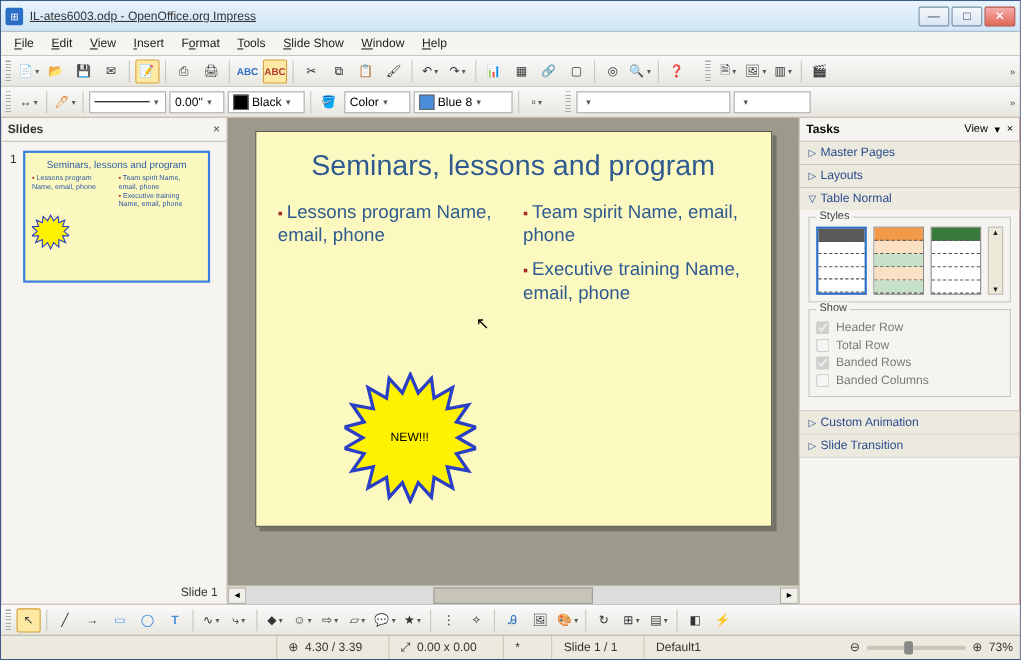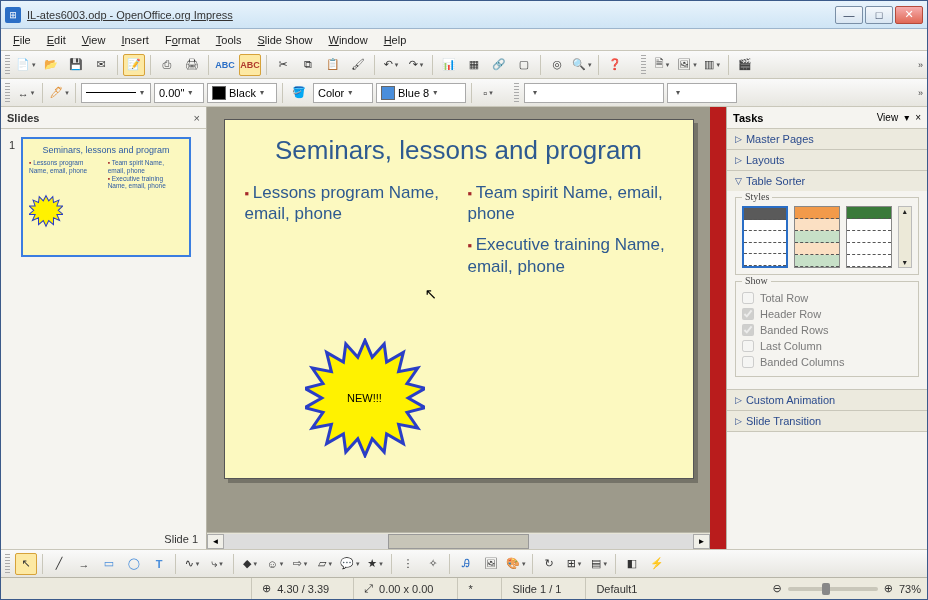--- a/index.html
+++ b/index.html
@@ -51,29 +51,29 @@
 .slide-cols ul{list-style:none;}
 .slide-cols li{margin-bottom:10px; line-height:1.25;}
 .slide-cols li::before{content:"▪ "; color:#a52a2a; font-size:13px;}
 .star { position:absolute; left:80px; bottom:20px; }
 .sun { width:120px; height:120px; display:flex; align-items:center; justify-content:center;}
 .cursor{position:absolute; left:200px; top:165px; font-size:15px; color:#000;}
 .hscroll{height:17px; background:#e7e5d8; border-top:1px solid #b7b5a8; display:flex; align-items:center;}
 .hscroll .btn{width:17px;height:15px;border:1px solid #aaa;background:#f0efe8;display:flex;align-items:center;justify-content:center;font-size:8px;}
 .hscroll .track{flex:1; background:#ddd; height:15px; position:relative;}
 .hscroll .thumb-s{position:absolute; left:35%; width:30%; height:100%; background:#c7c5b8; border:1px solid #999;}
-.tasks-panel { width:201px; background:#f5f4f0; border-left:1px solid #b7b5a8; display:flex; flex-direction:column;margin-left:16px;}
+.tasks-panel { width:201px; background:#f5f4f0; border-left:1px solid #b7b5a8; display:flex; flex-direction:column;}
 .tasks-header { height:22px; display:flex; align-items:center; justify-content:space-between; padding:0 6px; font-weight:bold; border-bottom:1px solid #c9c7ba;}
 .tasks-header .r{font-weight:normal;font-size:10px; display:flex; gap:6px; align-items:center;}
 .section { border-bottom:1px solid #c9c7ba; }
 .section-h { padding:4px 8px; background:#eceade; color:#2b4b8d; display:flex; align-items:center; gap:4px;}
 .section-h .arr{font-size:9px;}
 .section-body { padding:6px 8px; font-size:11px; color:#222;}
 .fieldset { border:1px solid #c9c7ba; padding:8px 6px 6px; margin-bottom:6px; position:relative;}
-.fieldset .legend{ position:absolute; top:-7px; left:6px; background:#f5f4f0; padding:0 3px; font-size:10px; color:#444;font-family:Liberation Serif, serif;}
+.fieldset .legend{ position:absolute; top:-7px; left:6px; background:#f5f4f0; padding:0 3px; font-size:10px; color:#444;}
 .styles-grid { display:flex; gap:6px; position:relative;}
 .styles-grid .vscroll{width:16px; background:#ece9d8; border:1px solid #bbb; display:flex; flex-direction:column; align-items:center; justify-content:space-between; font-size:8px;}
 .style-sw { width:52px; height:62px; border:1px solid #888; background:#fff;}
 .style-sw.sel{border:2px solid #2a6ec6;}
 .sw-rows{display:flex; flex-direction:column; height:100%;}
 .sw-rows div{flex:1; border-bottom:1px dashed #555;}
 .chk { display:flex; align-items:center; gap:6px; padding:2px 0; color:#7a7a7a;}
 .chk input{width:12px;height:12px;}
 .statusbar { height:22px; background:#eceade; border-top:1px solid #b7b5a8; display:flex; align-items:center; font-size:11px; color:#333; padding:0 6px; gap:14px;}
 .statusbar .cell{border-left:1px solid #c9c7ba; padding:0 10px; height:100%; display:flex;align-items:center;}
@@ -264,21 +264,21 @@
         </div>
       <div class="section">
           <div class="section-h">
             <span class="arr">▷</span>
             <span>Layouts</span>
           </div>
         </div>
       <div class="section">
         <div class="section-h">
             <span class="arr">▽</span>
-            <span>Table Sorter</span>
+            <span>Table Normal</span>
           </div>
         <div class="section-body">
           <div class="fieldset">
             <span class="legend">Styles</span>
             <div class="styles-grid">
               <div class="style-sw sel">
                   <div class="sw-rows">
                     <div style="background:#5a5a5a;"></div>
                     <div></div>
                     <div></div>
@@ -306,34 +306,30 @@
                 </div>
               <div class="vscroll">
                   <span>▴</span>
                   <span>▾</span>
                 </div>
             </div>
           </div>
           <div class="fieldset">
             <span class="legend">Show</span>
             <label class="chk">
+                <input type="checkbox" checked="" disabled="" style="">
+                <span>Header Row</span>
+              </label>
+            <label class="chk">
                 <input type="checkbox" disabled="" style="">
                 <span>Total Row</span>
               </label>
             <label class="chk">
                 <input type="checkbox" checked="" disabled="" style="">
-                <span>Header Row</span>
-              </label>
-            <label class="chk">
-                <input type="checkbox" checked="" disabled="" style="">
                 <span>Banded Rows</span>
-              </label>
-            <label class="chk">
-                <input type="checkbox" disabled="" style="">
-                <span>Last Column</span>
               </label>
             <label class="chk">
                 <input type="checkbox" disabled="" style="">
                 <span>Banded Columns</span>
               </label>
           </div>
         </div>
       </div>
       <div class="section">
           <div class="section-h">

